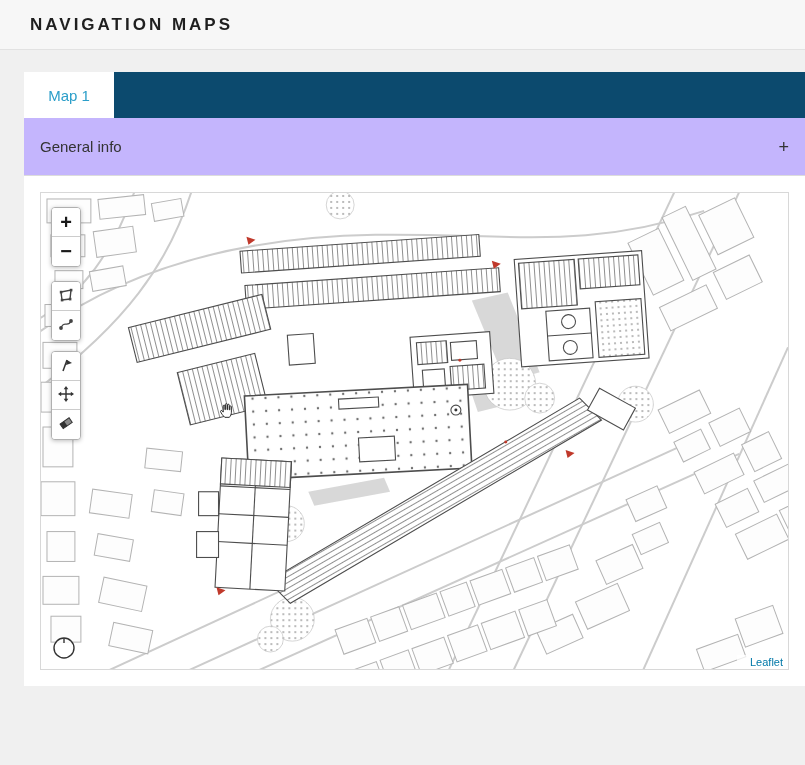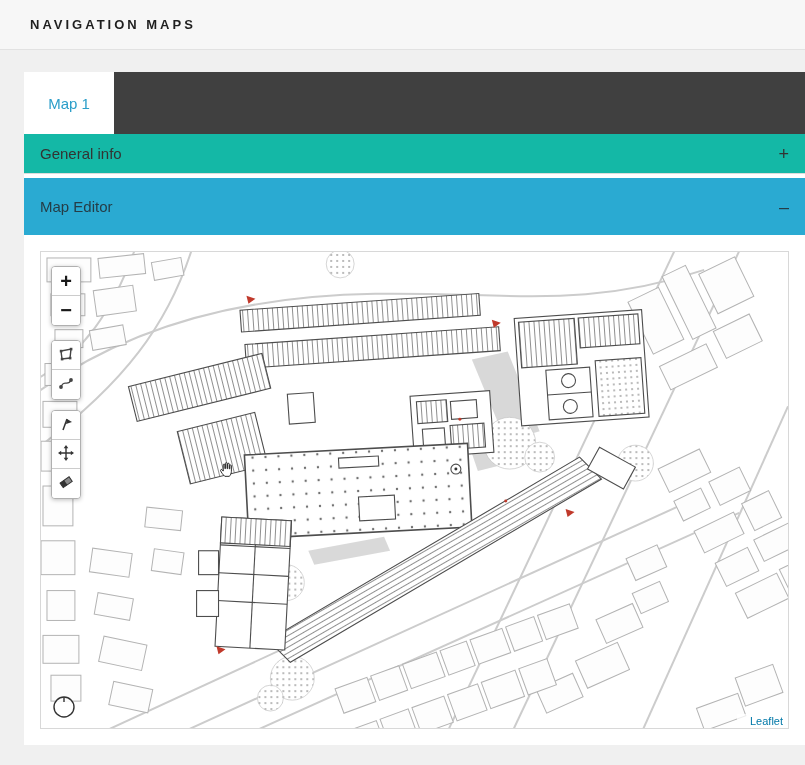--- a/index.html
+++ b/index.html
@@ -1,31 +1,31 @@
 <!DOCTYPE html>
 <html><head>
 <meta charset="utf-8">
 <style>
   * { margin:0; padding:0; box-sizing:border-box; }
   html,body { background:#f0f0f0; font-family:"Liberation Sans", sans-serif; }
   .page { width:805px; height:765px; background:#f0f0f0; overflow:hidden; position:relative; }
 
   .topbar { height:50px; background:#f7f7f7; border-bottom:1px solid #e2e2e2;
             display:flex; align-items:center; padding-left:30px; }
-  .topbar h1 { font-size:13px; font-weight:700; letter-spacing:3px; color:#1f1f1f; }
+  .topbar h1 { font-size:17px; font-weight:700; letter-spacing:3px; color:#1f1f1f; }
 
   .panel { margin:22px 0 0 24px; background:#ffffff; }
 
-  .tabbar { display:flex; background:#404040; height:62px;gap:28px; }
+  .tabbar { display:flex; background:#0c4a6e; height:46px;gap:28px; }
   .tab { min-width:90px; padding:0 20px; display:flex; align-items:center; justify-content:center;
          font-size:15px; color:#2b9ec9; cursor:pointer; }
   .tab.active { background:#ffffff; }
 
-  .acc-row { height:40px; display:flex; align-items:center; justify-content:space-between;
-             padding:0 16px 0 16px; font-size:15px; color:#333; background:#14b8a6; cursor:pointer; }
+  .acc-row { height:58px; display:flex; align-items:center; justify-content:space-between;
+             padding:0 16px 0 16px; font-size:15px; color:#333; background:#c4b5fd; cursor:pointer; }
   .acc-row.general { border-bottom:1px solid #dcdcdc; }
   .acc-row .toggle { font-size:18px; color:#333; line-height:1; }
   .acc-row.editor { background:#2aaad2; color:#253d47; height:57px; margin-top:4px; }
   .acc-row.editor .toggle { color:#253d47; }
 
   .map-wrap { padding:16px; background:#fff; }
   .map { position:relative; height:478px; background:#fff; border:1px solid #d8d8d8; overflow:hidden; }
   .plan { position:absolute; left:0; top:0; width:100%; height:100%; }
 
   .lf-bar { position:absolute; left:10px; border:1px solid #b0b0b0; border-radius:4px;
@@ -60,24 +60,20 @@
 
     <div class="tabbar">
       <div class="tab active">Map 1</div>
     </div>
 
     <div class="acc-row general">
       <span>General info</span>
       <span class="toggle">+</span>
     </div>
 
-    <div class="acc-row editor">
-      <span>Map Editor</span>
-      <span class="toggle">–</span>
-    </div>
 
     <div class="map-wrap">
       <div class="map">
 
         <svg class="plan" viewBox="0 0 749 478" preserveAspectRatio="none">
           <defs>
             <pattern id="ph" width="5" height="5" patternUnits="userSpaceOnUse">
               <rect width="5" height="5" fill="#ffffff"></rect>
               <line x1="2.5" y1="0" x2="2.5" y2="5" stroke="#8f8f8f" stroke-width="1"></line>
             </pattern>

